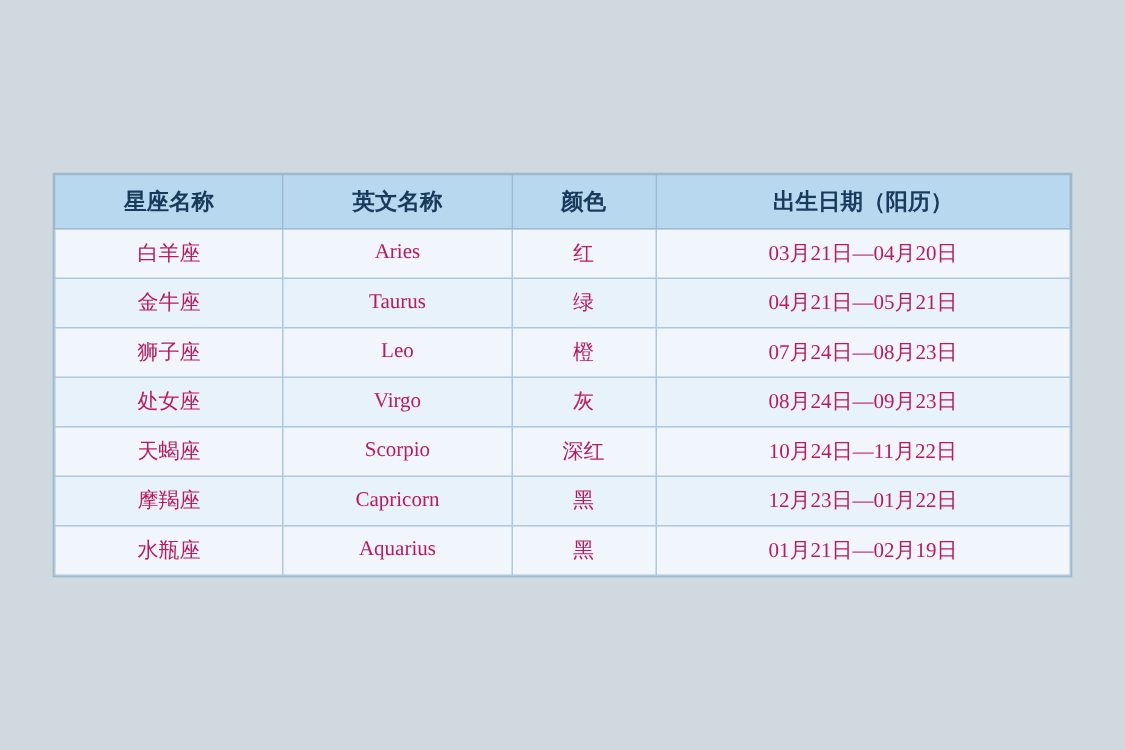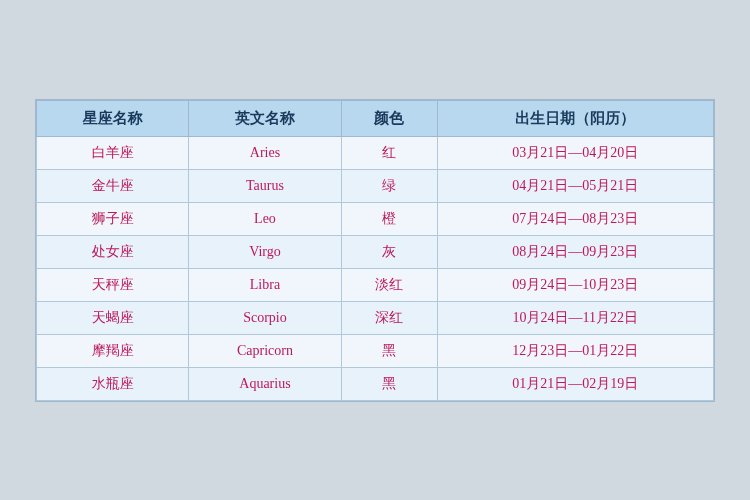--- a/index.html
+++ b/index.html
@@ -100,26 +100,20 @@
           <td>橙</td>
           <td>07月24日—08月23日</td>
         </tr>
         <tr>
           <td>处女座</td>
           <td>Virgo</td>
           <td>灰</td>
           <td>08月24日—09月23日</td>
         </tr>
         <tr>
-          <td>天秤座</td>
-          <td>Libra</td>
-          <td>淡红</td>
-          <td>09月24日—10月23日</td>
-        </tr>
-        <tr>
           <td>天蝎座</td>
           <td>Scorpio</td>
           <td>深红</td>
           <td>10月24日—11月22日</td>
         </tr>
         <tr>
           <td>摩羯座</td>
           <td>Capricorn</td>
           <td>黑</td>
           <td>12月23日—01月22日</td>

